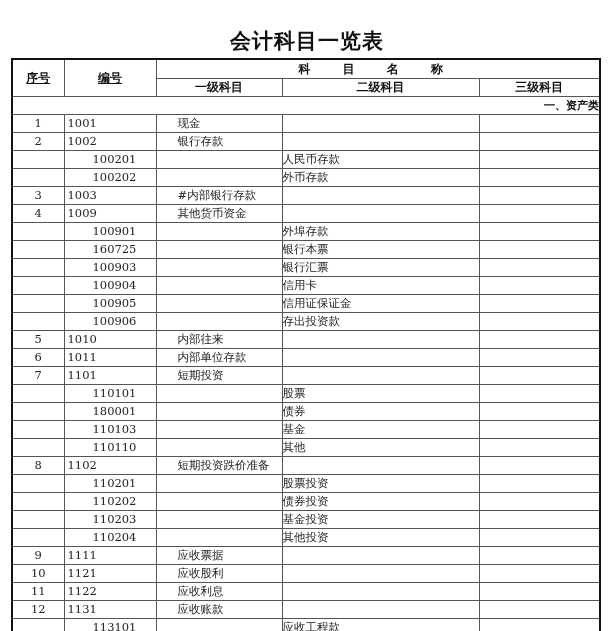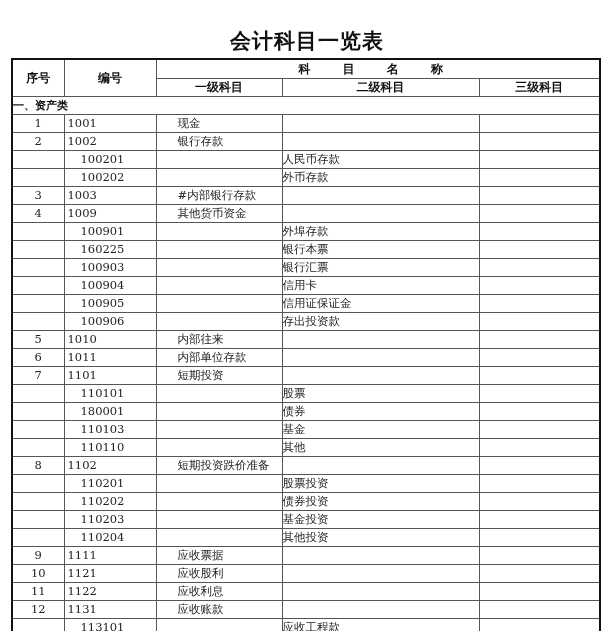--- a/index.html
+++ b/index.html
@@ -8,27 +8,27 @@
   .title { position:absolute; left:0; top:27px; width:614px; text-align:center;
            font-family:"DejaVu Sans","Liberation Sans",sans-serif; font-size:21px;
            font-weight:bold; color:#111; letter-spacing:1px; }
   table { position:absolute; left:11px; top:58px; width:588px;
           border-collapse:collapse; table-layout:fixed;
           border:2px solid #111; }
   td, th { border:1px solid #555; padding:0; height:17px; font-size:11.5px;
            line-height:17px; white-space:nowrap; overflow:hidden; }
   th { font-family:"DejaVu Sans","Liberation Sans",sans-serif; font-weight:bold;
        font-size:12px; color:#111; text-align:center; }
-  th.span2 { height:36px; font-size:12px; }
+  th.span2 { height:36px; font-size:12px;text-decoration:underline; }
   th.kmmc { letter-spacing:14px; height:18px; }
-  td.section { text-align:left; font-family:"DejaVu Sans","Liberation Sans",sans-serif;
+  td.section { text-align:right; font-family:"DejaVu Sans","Liberation Sans",sans-serif;
                font-weight:bold; font-size:11px; color:#111; }
   td.seq { text-align:center; }
   td.code { padding-left:3px; }
-  td.code.sub { padding-left:16px; }
+  td.code.sub { padding-left:28px; }
   td.l1 { padding-left:21px; }
   td.l2 { }
 </style>
 </head>
 <body>
 
 <div class="title">会计科目一览表</div>
 
 <table>
   <colgroup>
@@ -98,21 +98,21 @@
       </tr>
       <tr>
         <td class="seq"></td>
         <td class="code sub">100901</td>
         <td class="l1"></td>
         <td class="l2">外埠存款</td>
         <td class="l3"></td>
       </tr>
       <tr>
         <td class="seq"></td>
-        <td class="code sub">160225</td>
+        <td class="code sub">160725</td>
         <td class="l1"></td>
         <td class="l2">银行本票</td>
         <td class="l3"></td>
       </tr>
       <tr>
         <td class="seq"></td>
         <td class="code sub">100903</td>
         <td class="l1"></td>
         <td class="l2">银行汇票</td>
         <td class="l3"></td>

